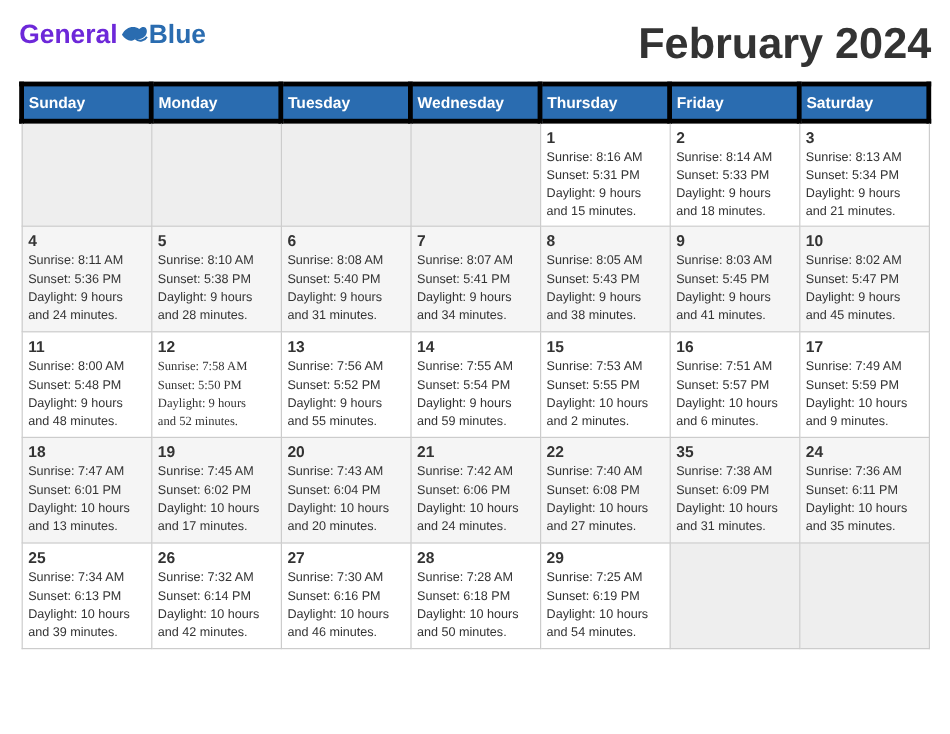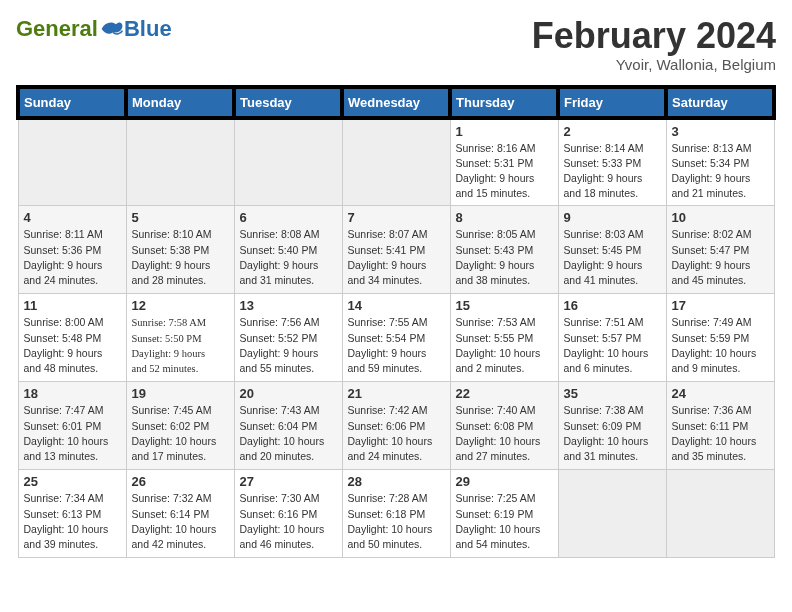--- a/index.html
+++ b/index.html
@@ -21,21 +21,21 @@
       flex-direction: column;
       align-items: flex-start;
     }
     .logo-text {
       font-size: 22px;
       font-weight: bold;
       color: #333;
       display: flex;
       align-items: center;
     }
-    .logo-general { color: #4d7c0f; }
+    .logo-general { color: #6d28d9; }
     .logo-blue { color: #2a6cb0; }
     .logo-bird {
       width: 24px;
       height: 20px;
       margin-left: 2px;
     }
     .title-area {
       text-align: right;
     }
     .month-title {
@@ -101,21 +101,20 @@
       <svg class="logo-bird" viewBox="0 0 30 24" xmlns="http://www.w3.org/2000/svg">
         <path d="M2 12 C6 4, 14 2, 20 6 C24 2, 28 4, 28 8 C28 14, 22 18, 16 16 C12 20, 6 18, 2 12Z" fill="#2a6cb0"></path>
         <path d="M16 16 C20 20, 26 18, 28 14" fill="none" stroke="#2a6cb0" stroke-width="2"></path>
       </svg>
       <br>
       <span class="logo-blue">Blue</span>
     </div>
   </div>
   <div class="title-area">
     <div class="month-title">February 2024</div>
-    <div class="location">Yvoir, Wallonia, Belgium</div>
   </div>
 </div>
 
 <table class="calendar">
   <thead>
     <tr>
     <th>Sunday</th>
         <th>Monday</th>
         <th>Tuesday</th>
         <th>Wednesday</th>

